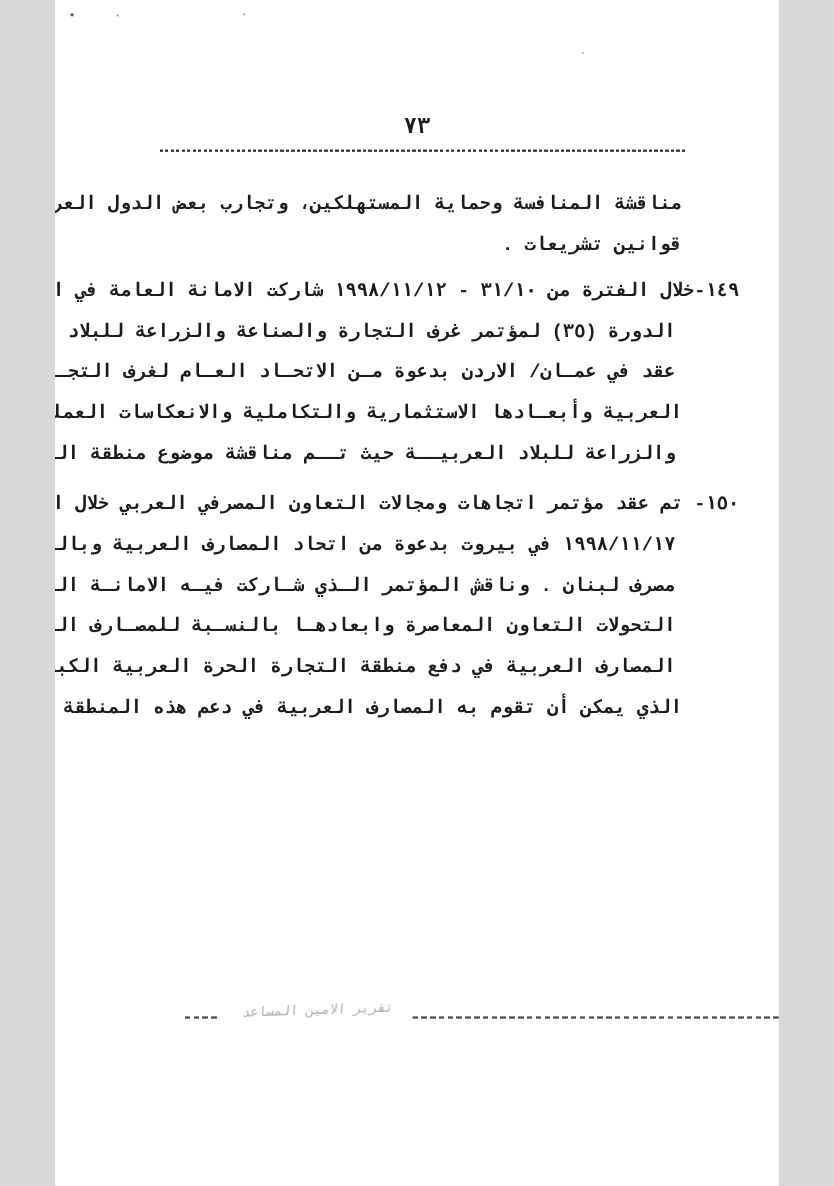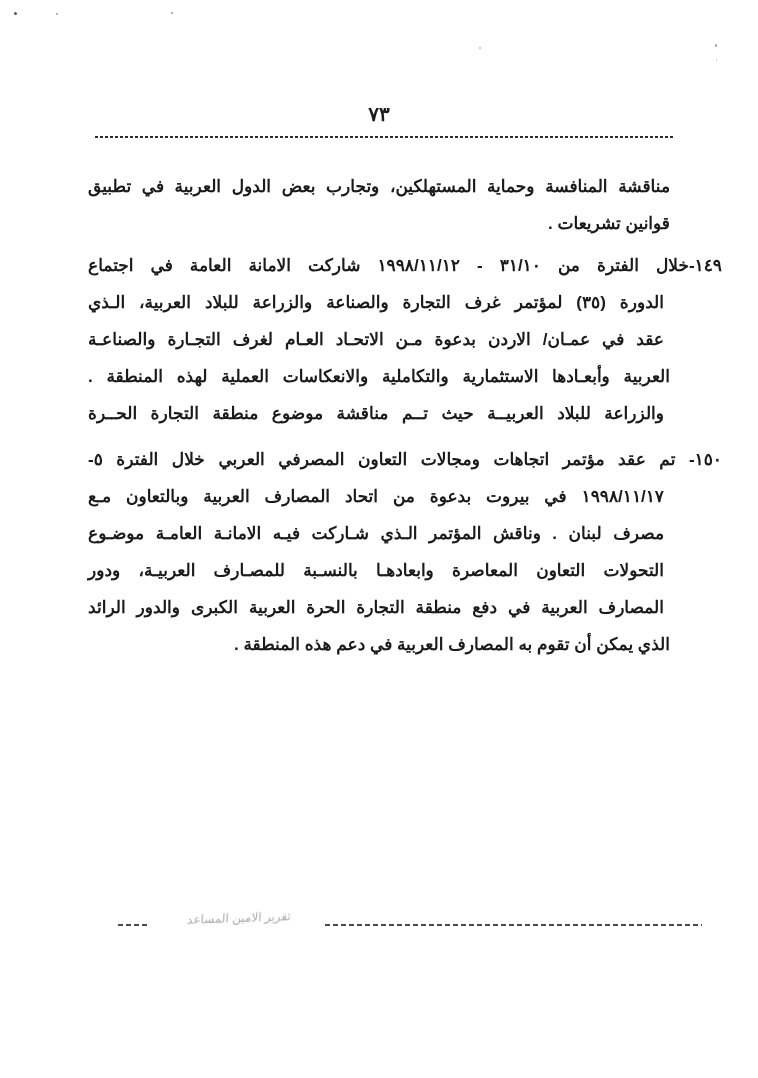--- a/index.html
+++ b/index.html
@@ -1,22 +1,22 @@
 <!DOCTYPE html>
 <html lang="ar"><head>
 <meta charset="utf-8">
 <style>
   html,body{margin:0;padding:0;background:#d8d8d8;}
   .page{
     position:relative;
-    width:758px;height:1078px;
+    width:658px;height:1078px;
     margin:0 auto;
     background:#ffffff;
     overflow:hidden;
-    font-family:Liberation Sans, sans-serif;
+    font-family:Liberation Mono, monospace;
     font-weight:bold;
     color:#1b1b1b;
   }
   .page-number{
     position:absolute;top:102px;left:88px;right:88px;
     text-align:center;font-size:20px;letter-spacing:1px;
   }
   .top-rule{
     position:absolute;top:136px;left:95px;right:85px;height:2px;
     background:repeating-linear-gradient(90deg,#2b2b2b 0 3px,rgba(0,0,0,0) 3px 5px);

